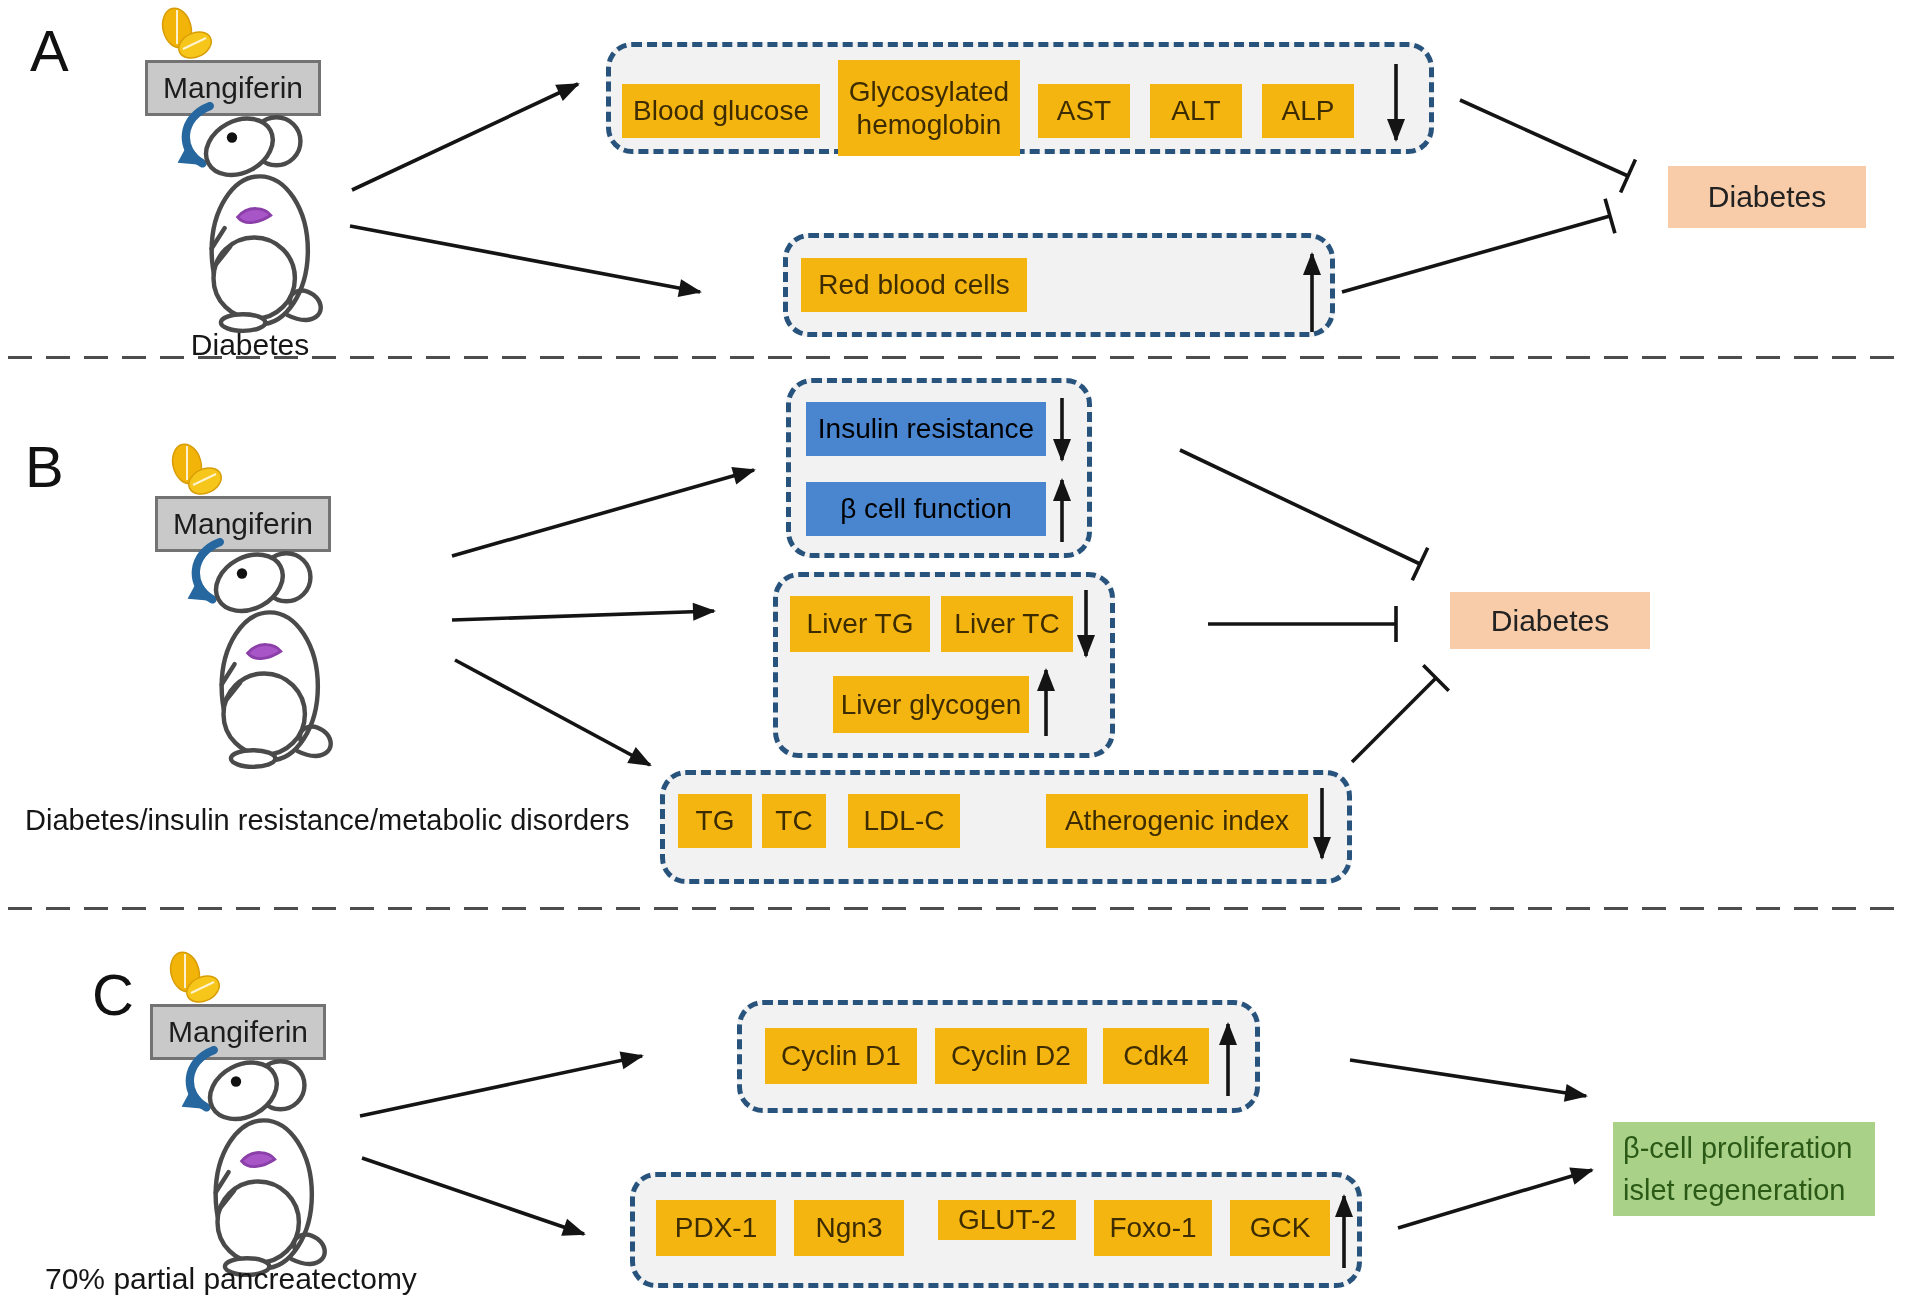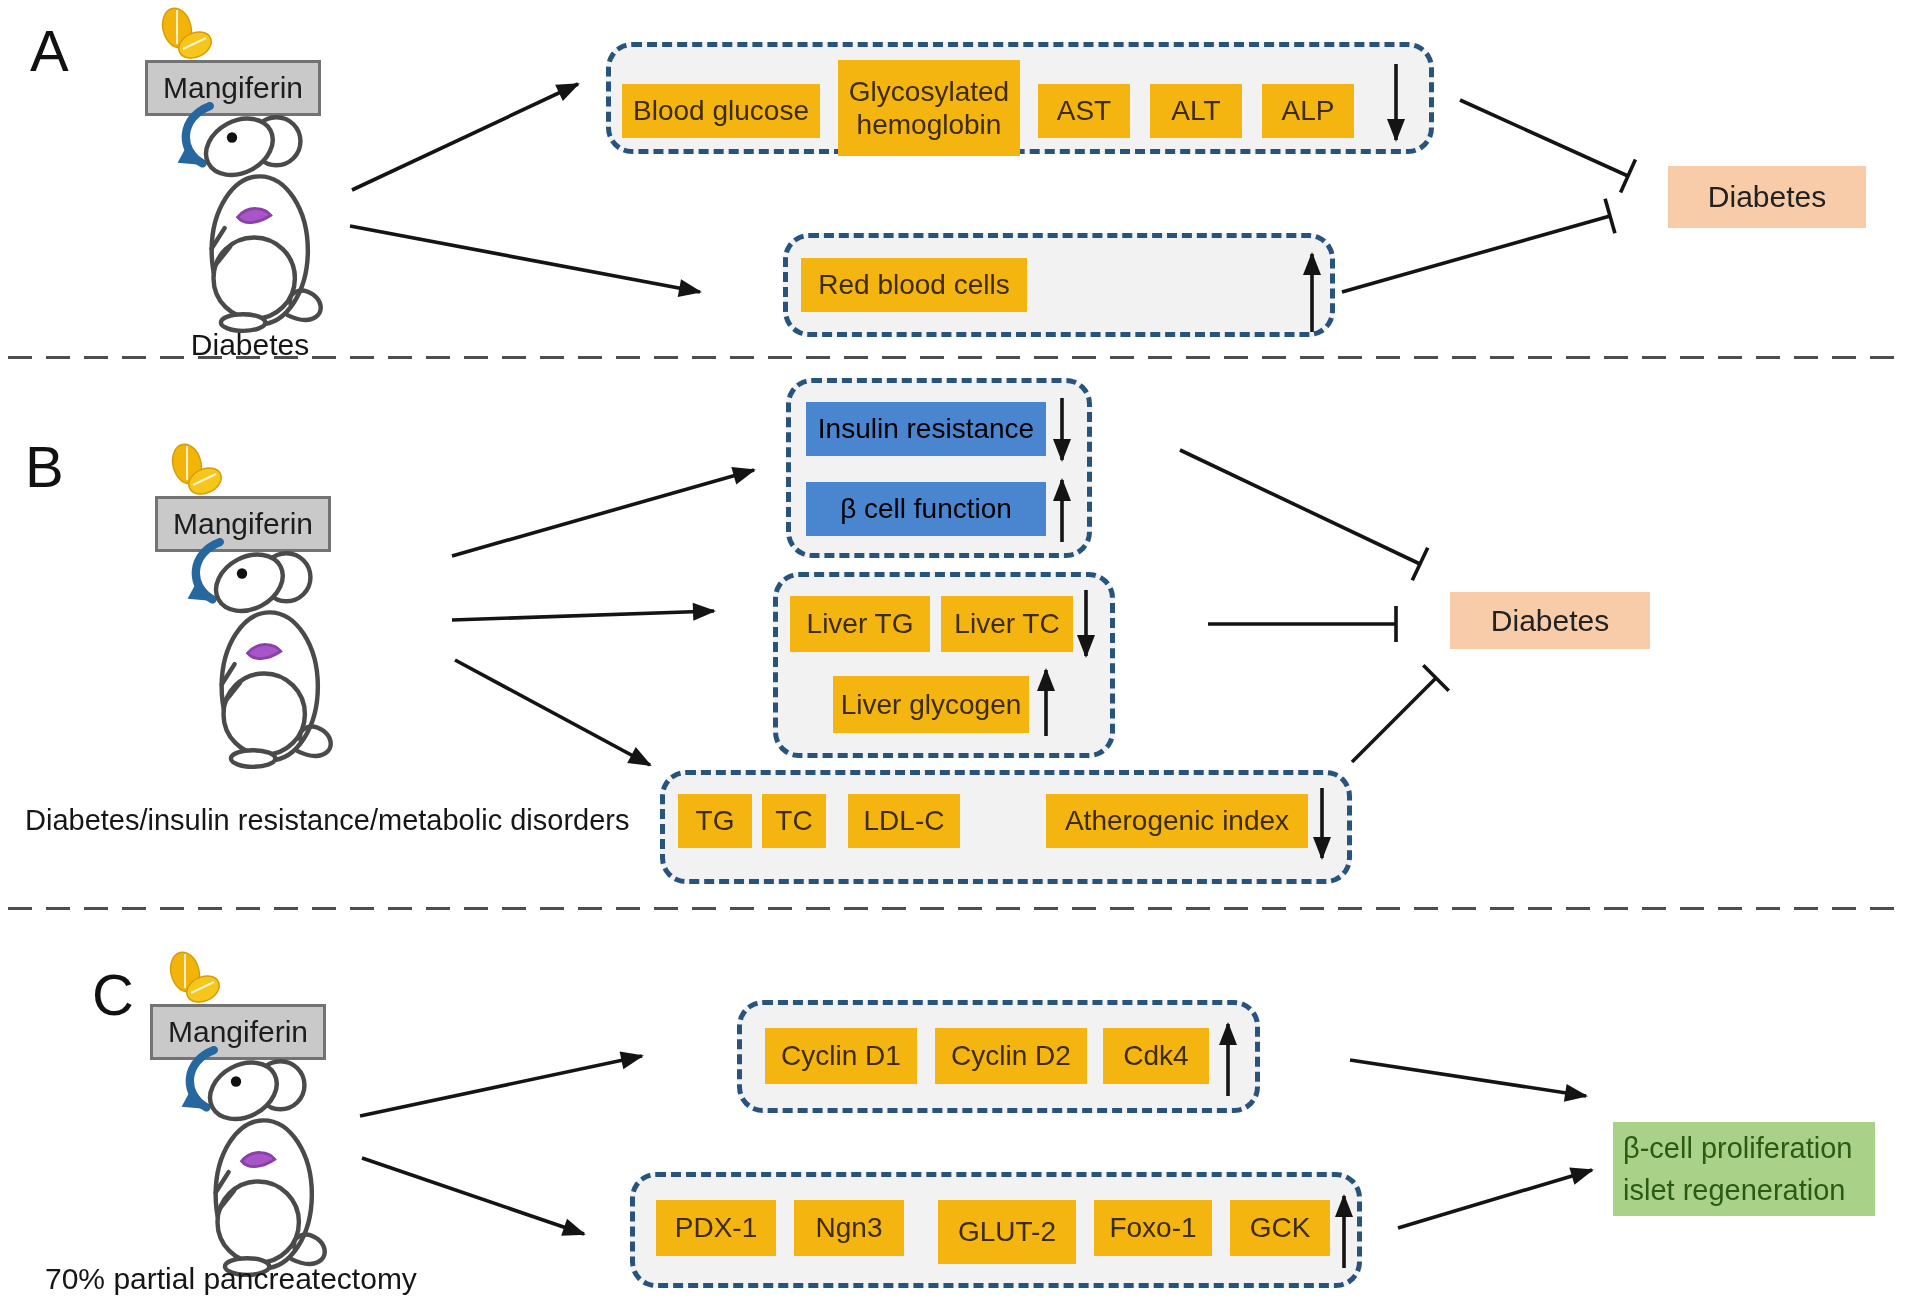--- a/index.html
+++ b/index.html
@@ -191,21 +191,21 @@
   <div class="abs caption" style="left:45px;top:1262px;">70% partial pancreatectomy</div>
 
   <div class="abs dash-box" style="left:737px;top:1000px;width:523px;height:113px;"></div>
   <div class="abs term" style="left:765px;top:1028px;width:152px;height:56px;">Cyclin D1</div>
   <div class="abs term" style="left:935px;top:1028px;width:152px;height:56px;">Cyclin D2</div>
   <div class="abs term" style="left:1103px;top:1028px;width:106px;height:56px;">Cdk4</div>
 
   <div class="abs dash-box" style="left:630px;top:1172px;width:732px;height:116px;"></div>
   <div class="abs term" style="left:656px;top:1200px;width:120px;height:56px;">PDX-1</div>
   <div class="abs term" style="left:794px;top:1200px;width:110px;height:56px;">Ngn3</div>
-  <div class="abs term" style="left:938px;top:1200px;width:138px;height:64px;">GLUT-2</div>
+  <div class="abs term" style="left:938px;top:1200px;width:138px;height:40px;">GLUT-2</div>
   <div class="abs term" style="left:1094px;top:1200px;width:118px;height:56px;">Foxo-1</div>
   <div class="abs term" style="left:1230px;top:1200px;width:100px;height:56px;">GCK</div>
 
   <div class="abs outcome green" style="left:1613px;top:1086px;width:262px;height:94px;margin-top:36px;">
     <span>β-cell proliferation</span>
     <span>islet regeneration</span>
   </div>
 
   <svg class="overlay" width="1913" height="1309" viewBox="0 0 1913 1309">
     <g stroke="#141414" stroke-width="3.6" fill="none">

